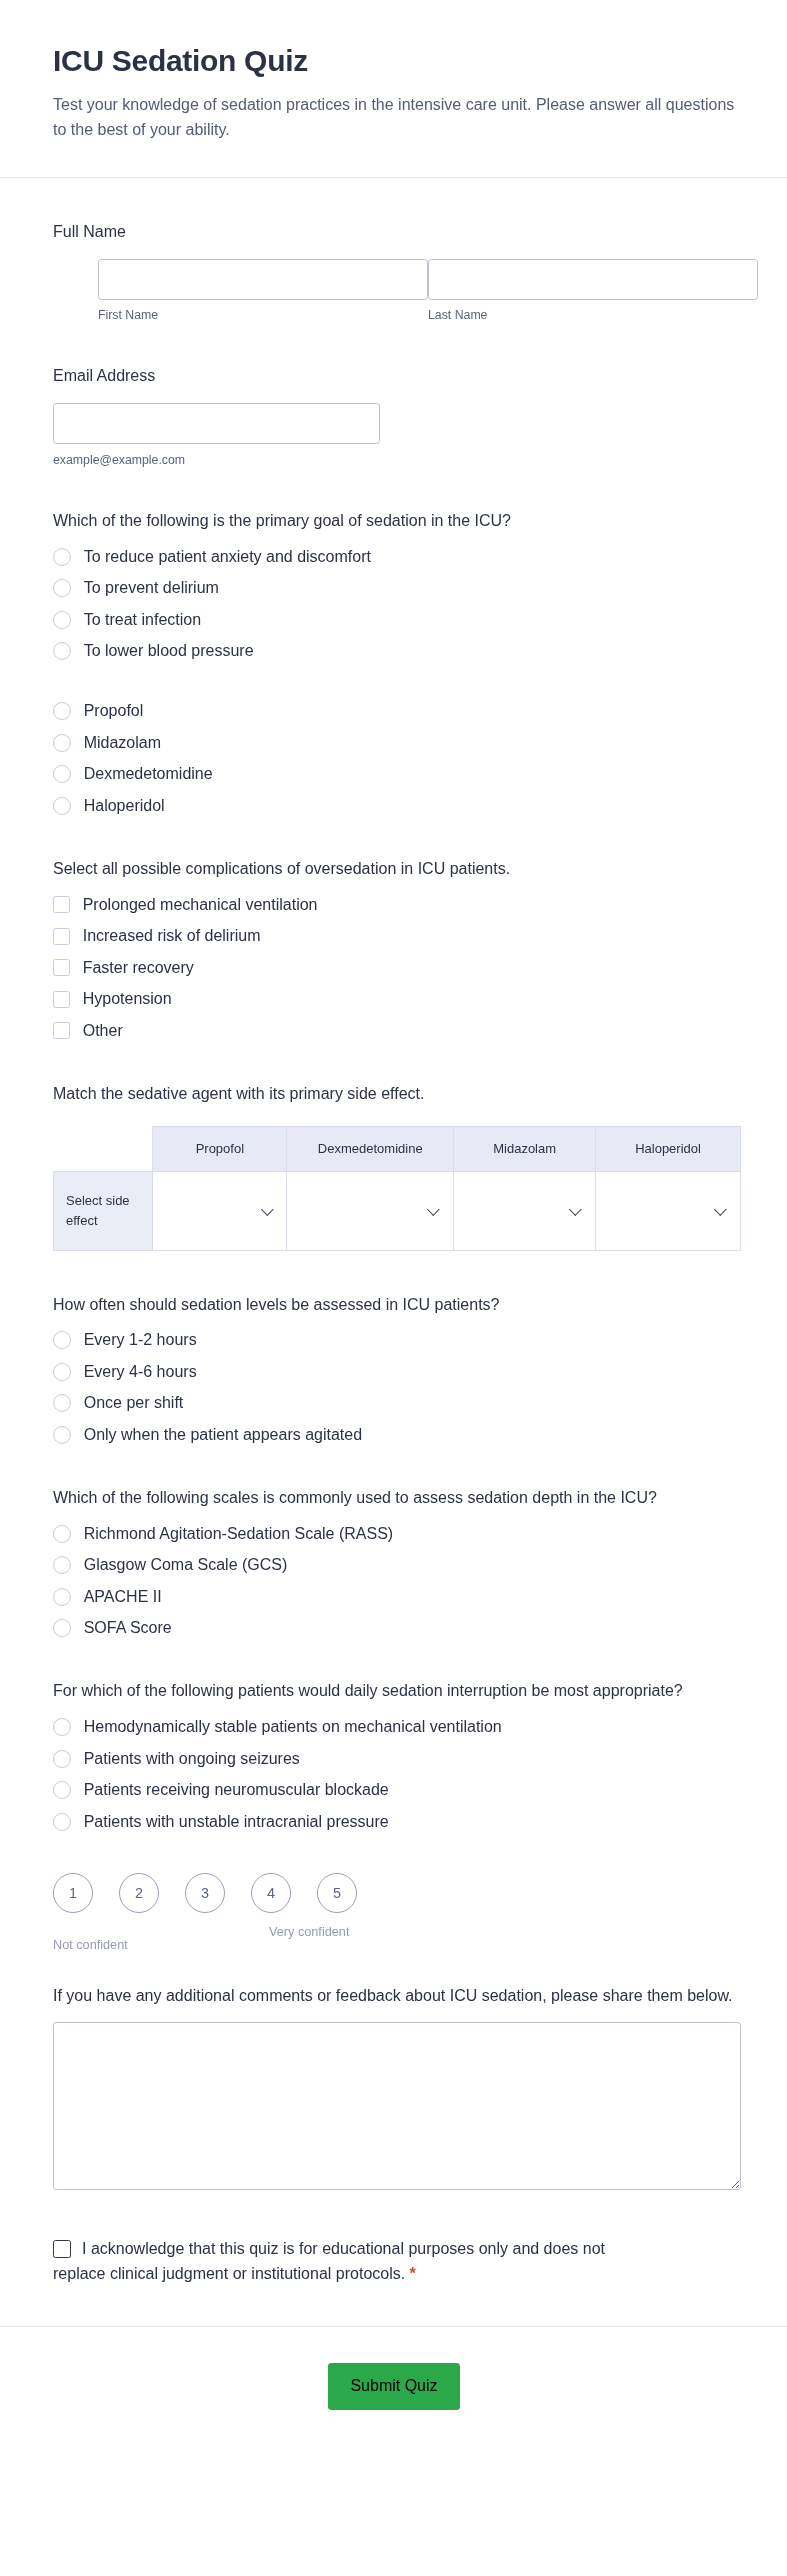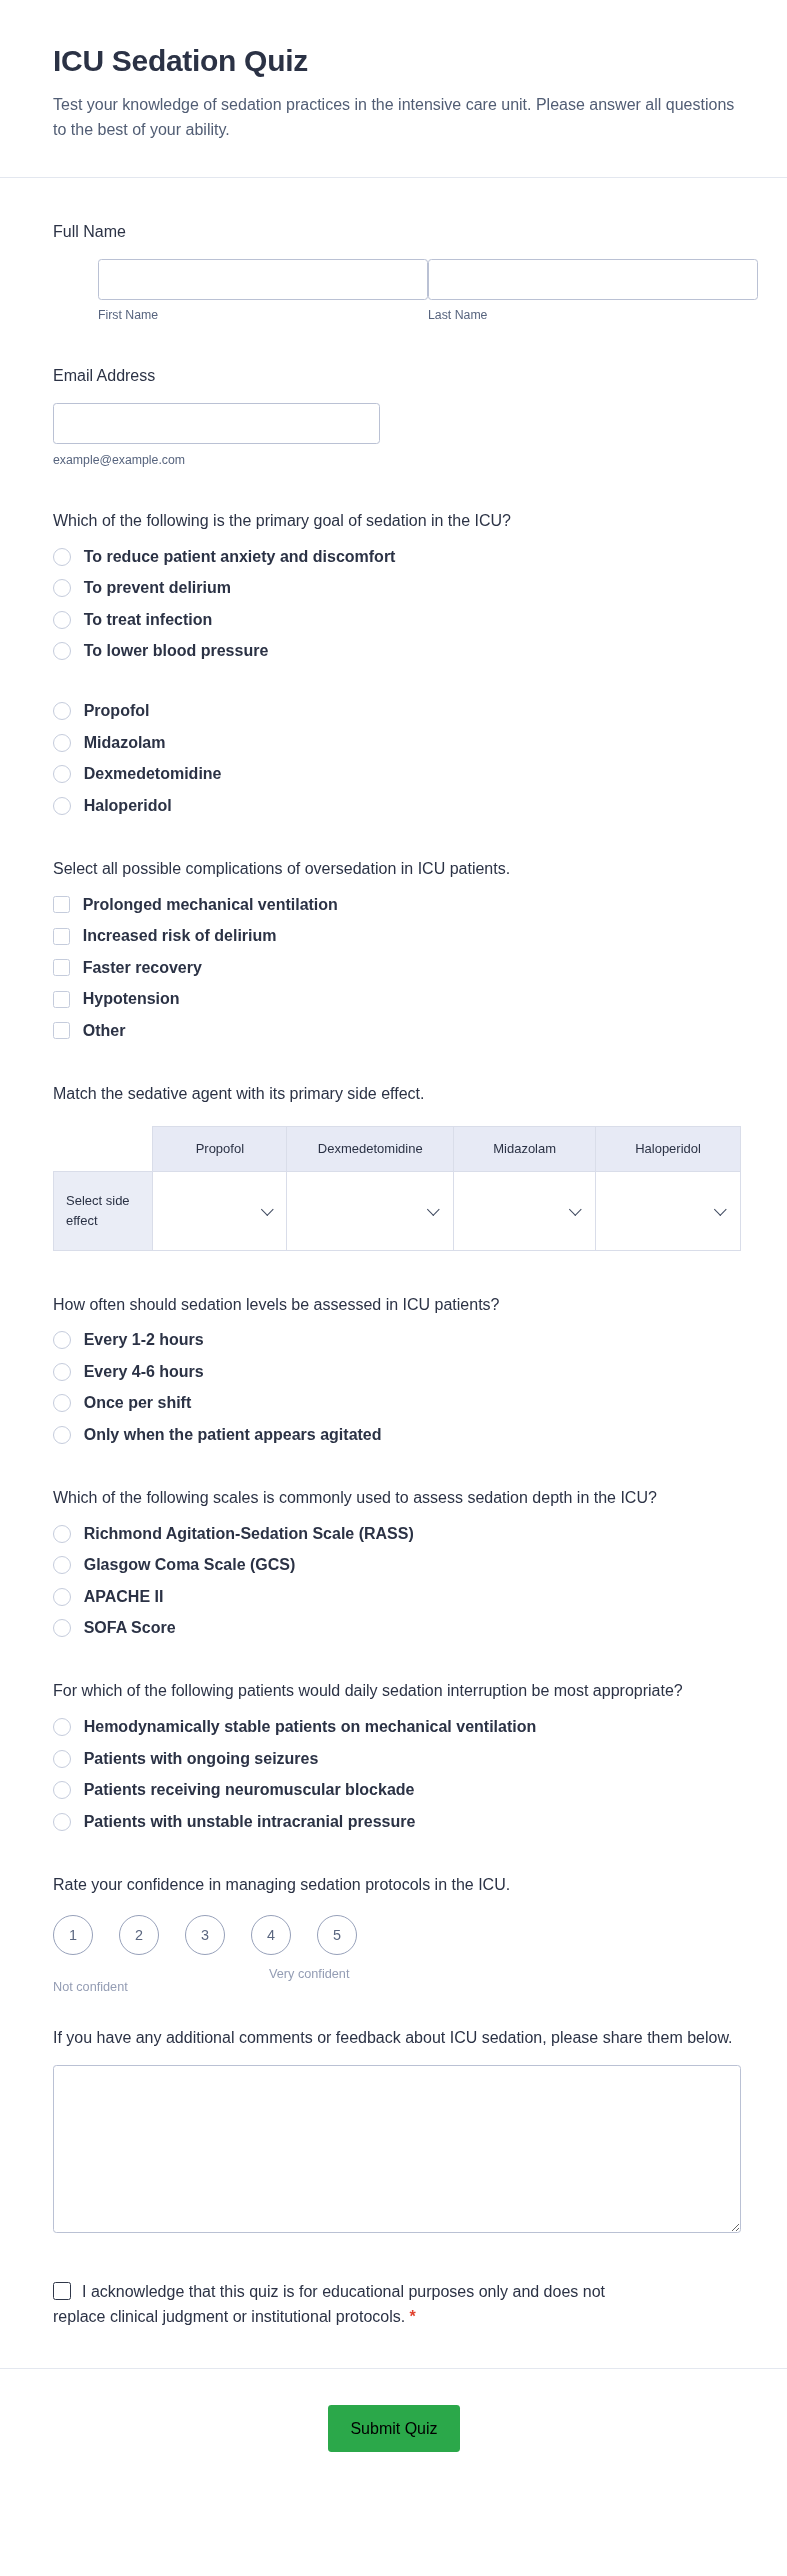--- a/index.html
+++ b/index.html
@@ -22,21 +22,21 @@
   .half{flex:0 0 330px;}
   .text-input{
     display:block;width:100%;height:41px;box-sizing:border-box;
     border:0.8px solid #bac1d4;border-radius:3.4px;background:#fff;
     font-family:inherit;font-size:15.2px;color:#2b3245;padding:0 10.2px;outline:none;
   }
   .email-input{width:327px;}
   .sublabel{font-size:12.3px;color:#57647e;margin-top:8.5px;}
   
   .options{margin-top:1.7px;}
-  .option{display:flex;align-items:center;gap:12.7px;margin-bottom:13.5px;font-size:16px;line-height:18px;cursor:pointer;font-weight:bold;}
+  .option{display:flex;align-items:center;gap:12.7px;margin-bottom:13.5px;font-size:16px;line-height:18px;cursor:pointer;}
   .option:last-child{margin-bottom:0;}
   .radio{width:18px;height:18px;border:0.8px solid #c5ccdc;border-radius:50%;flex:none;background:#fff;box-sizing:border-box;}
   .checkbox{width:17px;height:17px;border:0.8px solid #c5ccdc;border-radius:2.5px;flex:none;background:#fff;box-sizing:border-box;}
   .opt-text{color:#2b3245;}
   
   .matrix{border-collapse:collapse;font-size:13px;color:#2b3245;margin-top:20.3px;table-layout:fixed;}
   .matrix th,.matrix td{border:0.8px solid #d9dde9;}
   .matrix .corner{border:none;background:#fff;width:97px;}
   .matrix th.col-head{background:#e7eaf5;height:44px;font-weight:400;text-align:center;padding:0 6.8px;}
   .matrix th.row-head{background:#eaedf6;font-weight:400;text-align:left;padding:10.2px 12px;line-height:1.5;vertical-align:middle;}
@@ -272,21 +272,20 @@
           <span class="opt-text">Patients receiving neuromuscular blockade</span>
         </div>
         <div class="option">
           <span class="radio"></span>
           <span class="opt-text">Patients with unstable intracranial pressure</span>
         </div>
       </div>
     </section>
 
     <section class="field">
-      <div class="q-label">Rate your confidence in managing sedation protocols in the ICU.</div>
       <div class="rating-row">
         <div class="rating-circle">1</div>
         <div class="rating-circle">2</div>
         <div class="rating-circle">3</div>
         <div class="rating-circle">4</div>
         <div class="rating-circle">5</div>
       </div>
       <div class="rating-labels">
         <span class="rating-label-min">Not confident</span>
         <span class="rating-label-max">Very confident</span>

